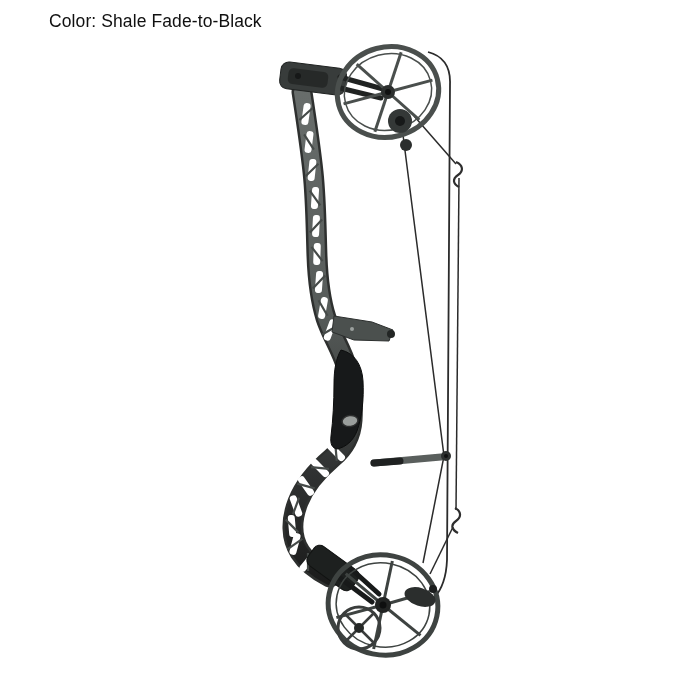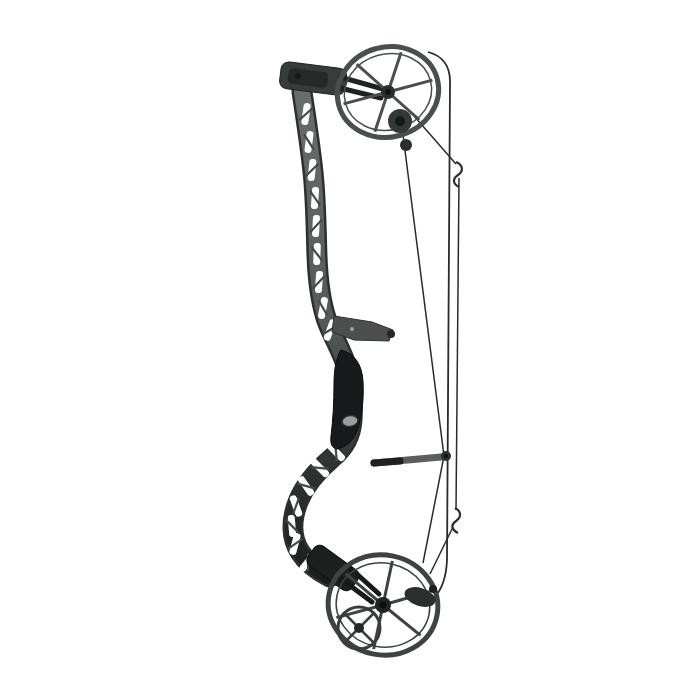--- a/index.html
+++ b/index.html
@@ -11,20 +11,23 @@
     position:absolute;left:49px;top:11px;font-size:17.5px;line-height:1.2;
     color:#101010;letter-spacing:0.1px;
   }
   .bow-svg{position:absolute;left:0;top:0;}
 </style>
 </head>
 <body>
 
 <div class="stage">
 
+  <div class="caption">
+    <span>Color: Shale Fade-to-Black</span>
+  </div>
 
   <svg class="bow-svg" width="700" height="700" viewBox="0 0 700 700" role="img" aria-label="Compound bow, right-side profile, skeletonized truss riser with large top and bottom cams, Shale gray finish fading to black toward the bottom">
 
     <defs>
       <linearGradient id="riserGrad" x1="0" y1="60" x2="0" y2="620" gradientUnits="userSpaceOnUse">
         <stop offset="0" stop-color="#6b706e"></stop>
         <stop offset="0.45" stop-color="#565b59"></stop>
         <stop offset="0.75" stop-color="#2e3030"></stop>
         <stop offset="1" stop-color="#141414"></stop>
       </linearGradient>

